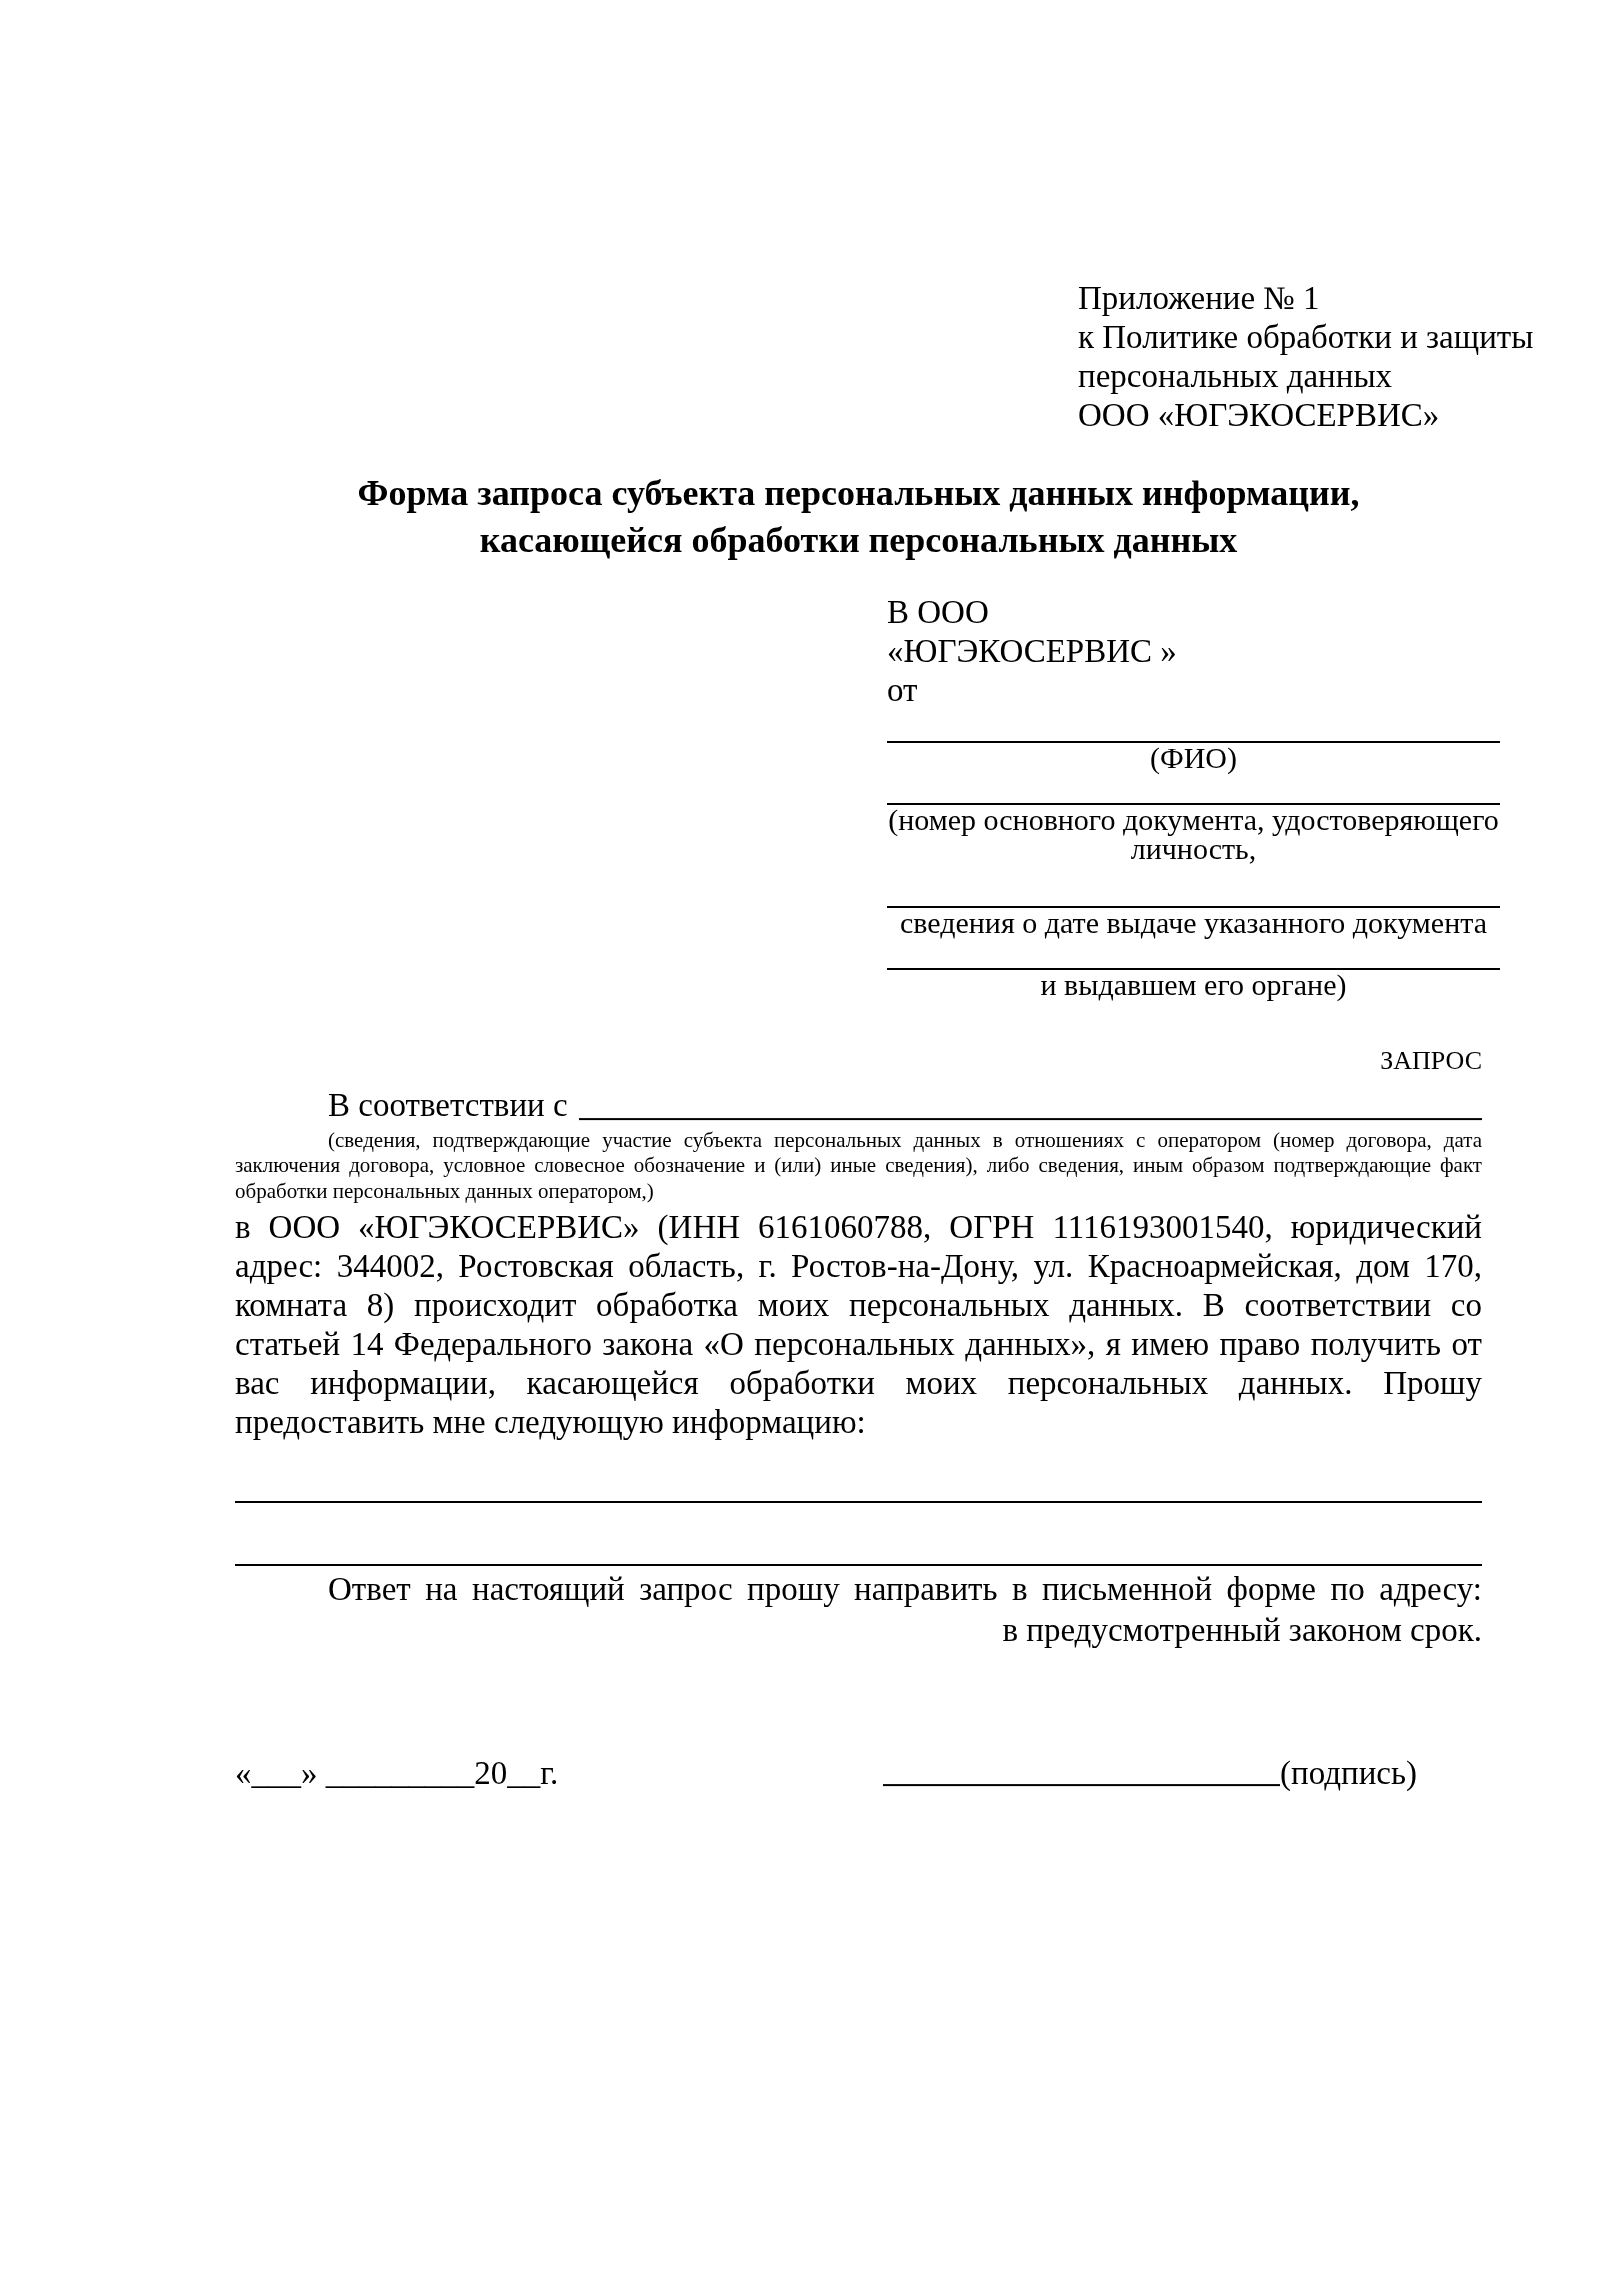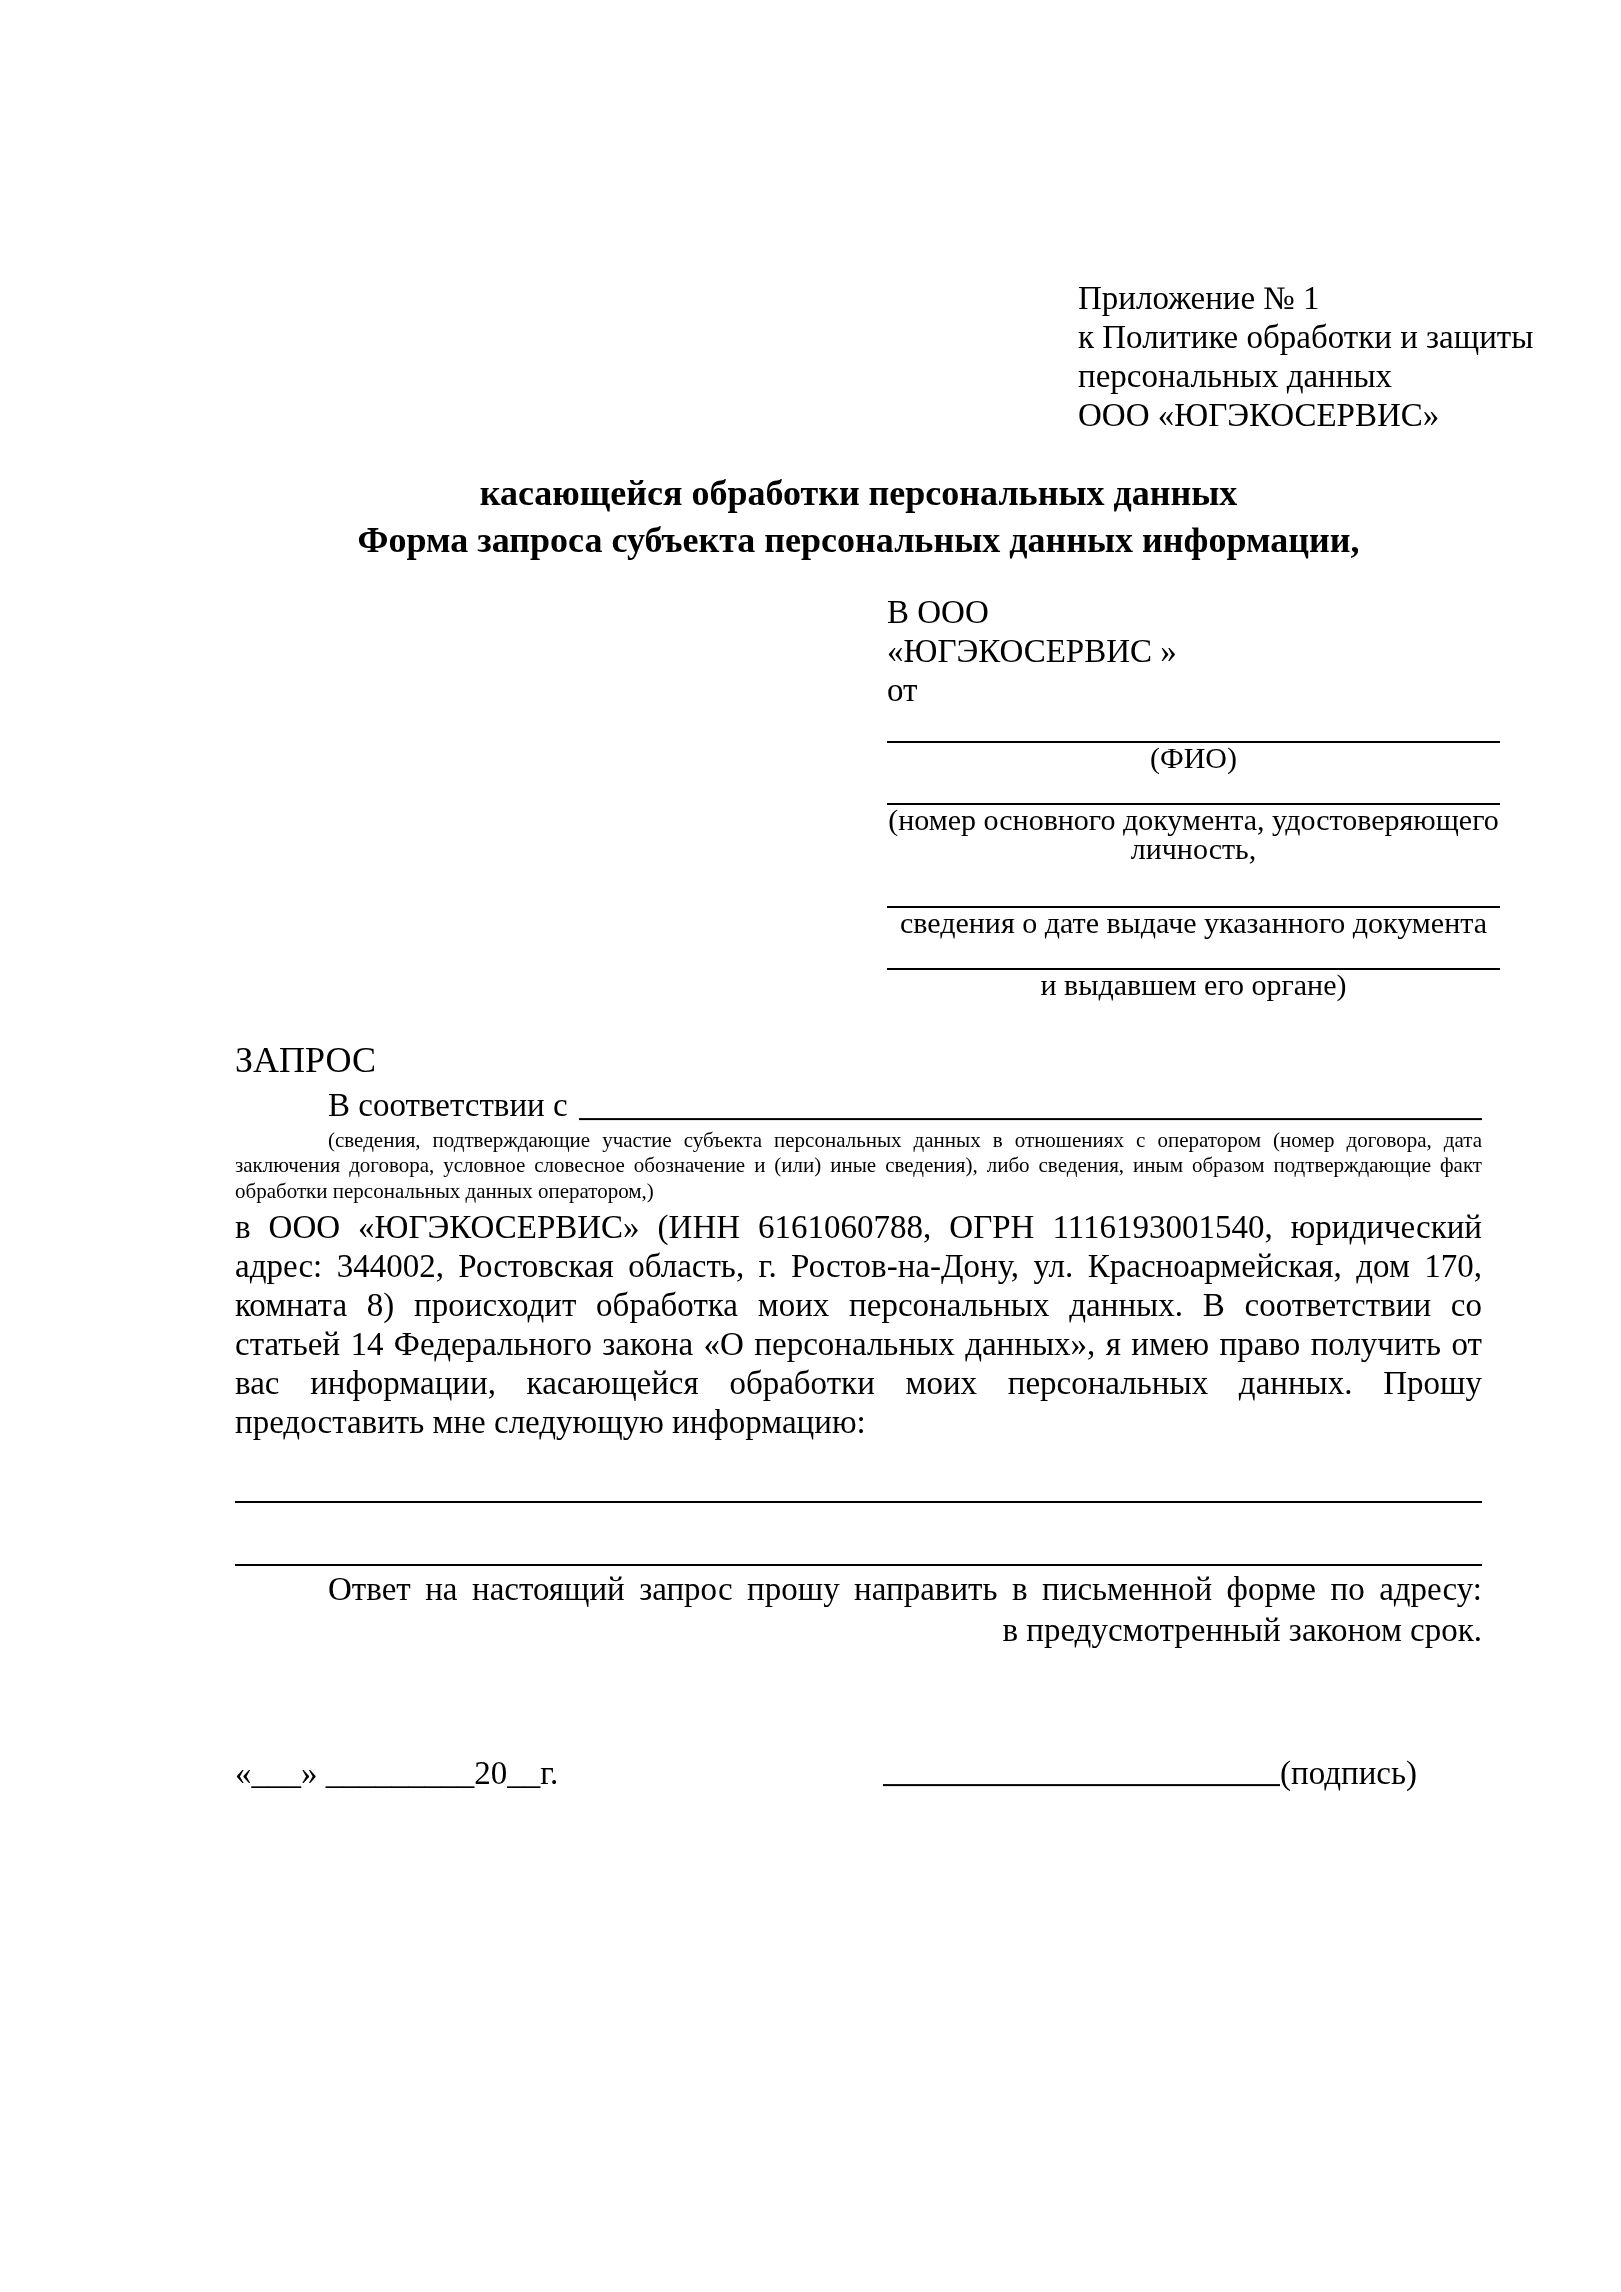--- a/index.html
+++ b/index.html
@@ -51,22 +51,22 @@
   .rule-f3 { margin-top: 43px; }
   .rule-f4 { margin-top: 31px; }
   .caption {
     font-size: 30px;
     line-height: 29px;
     text-align: center;
   }
   
   .zapros {
     margin-top: 41px;
-    text-align: left;
-    font-size: 36px;
+    text-align: right;
+    font-size: 26px;
     line-height: 41px;
   }
   
   .intro {
     display: flex;
     align-items: flex-end;
     margin-top: 3.9px;
     font-size: 33px;
     line-height: 41px;
     padding-left: 93px;
@@ -146,22 +146,22 @@
 <div class="page">
 
   <div class="hdr">
     <div>Приложение № 1</div>
     <div>к Политике обработки и защиты</div>
     <div>персональных данных</div>
     <div>ООО «ЮГЭКОСЕРВИС»</div>
   </div>
 
   <div class="title">
+    <div>Форма запроса субъекта персональных данных информации,</div>
     <div>касающейся обработки персональных данных</div>
-    <div>Форма запроса субъекта персональных данных информации,</div>
   </div>
 
   <div class="addr">
     <div>В ООО</div>
     <div>«ЮГЭКОСЕРВИС »</div>
     <div class="from-label">от</div>
 
     <div class="rule rule-f1"></div>
     <div class="caption">(ФИО)</div>
 

